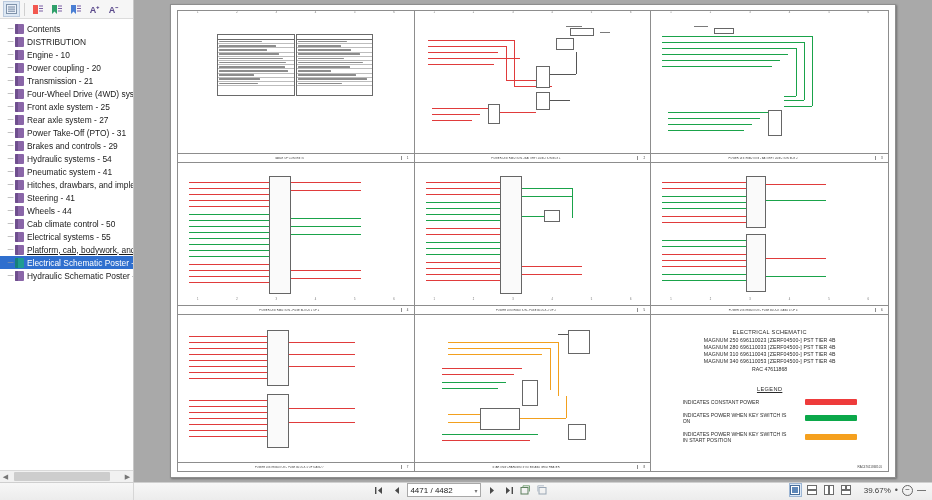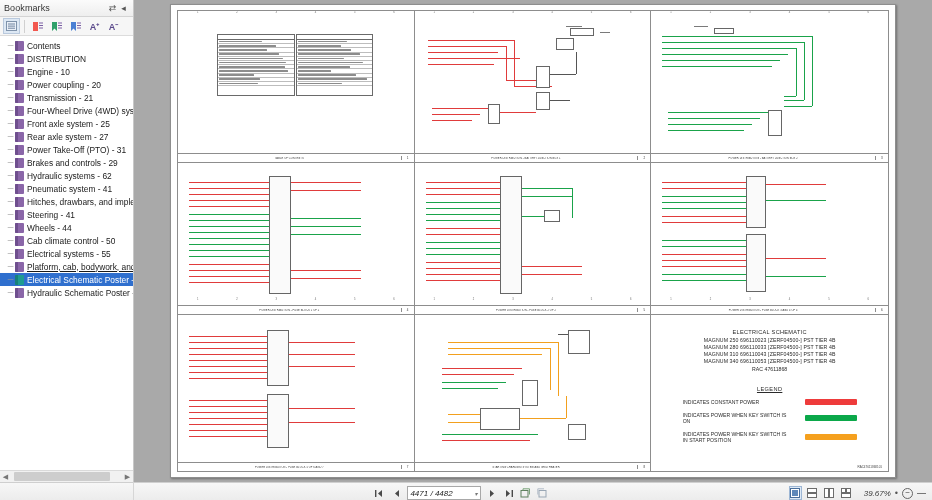--- a/index.html
+++ b/index.html
@@ -195,23 +195,23 @@
     gap: 12px; margin-bottom: 6px;
   }
   .lg-row .lg-txt { width: 110px; text-align: left; font-size: 5.1px; line-height: 6.6px; }
   .lg-sw { width: 52px; height: 6px; border-radius: 1px; }
 
   
   .bottombar {
     height: 18px; flex: 0 0 18px;
     background: linear-gradient(#f7f7f7,#ececec);
     border-top: 1px solid #cfcfcf;
-    display: flex; align-items: flex-end;
+    display: flex; align-items: flex-start;
     position: relative;
-    font-size: 8.5px; color: #3a3a3a; font-style: italic;
+    font-size: 8.5px; color: #3a3a3a;
   }
   .bb-left { width: 134px; flex: 0 0 134px; height: 18px; border-right: 1px solid #d6d6d6; }
   .bb-center { flex: 1 1 auto; display: flex; align-items: center; justify-content: center; gap: 4px; }
   .bb-right { display: flex; align-items: center; gap: 4px; padding-right: 6px; }
   .bb-btn {
     width: 13px; height: 14px; display: flex; align-items: center; justify-content: center;
     color: #4a4a4a; font-size: 8px;
     border: 1px solid transparent;
   }
   .bb-btn.sel { border: 1px solid #9db6d4; background: #dde9f6; }
@@ -235,25 +235,20 @@
 </style>
 </head>
 <body>
 
 <div id="app">
 
   <div class="body-row">
 
     <div class="sidebar">
 
-      <div class="sb-header">
-        <span class="title">Bookmarks</span>
-        <span class="hdr-icon">⇄</span>
-        <span class="hdr-icon">◂</span>
-      </div>
 
       <div class="sb-toolbar">
         <div class="tb-btn active">
           <svg class="svgico" width="11" height="10" viewBox="0 0 11 10">
             <rect x="0.5" y="0.5" width="10" height="9" fill="#eaf0f8" stroke="#7f93ab"></rect>
             <rect x="2" y="2.5" width="7" height="1" fill="#6f84a0"></rect>
             <rect x="2" y="4.6" width="7" height="1" fill="#6f84a0"></rect>
             <rect x="2" y="6.7" width="7" height="1" fill="#6f84a0"></rect>
           </svg>
         </div>
@@ -334,21 +329,21 @@
             <span class="bm-label">Power Take-Off (PTO) - 31</span>
           </div>
           <div class="bm-item">
             <span class="twisty">─</span>
             <span class="bm-ico"></span>
             <span class="bm-label">Brakes and controls - 29</span>
           </div>
           <div class="bm-item">
             <span class="twisty">─</span>
             <span class="bm-ico"></span>
-            <span class="bm-label">Hydraulic systems - 62</span>
+            <span class="bm-label">Hydraulic systems - 54</span>
           </div>
           <div class="bm-item">
             <span class="twisty">─</span>
             <span class="bm-ico"></span>
             <span class="bm-label">Pneumatic system - 41</span>
           </div>
           <div class="bm-item">
             <span class="twisty">─</span>
             <span class="bm-ico"></span>
             <span class="bm-label">Hitches, drawbars, and implement cou</span>

